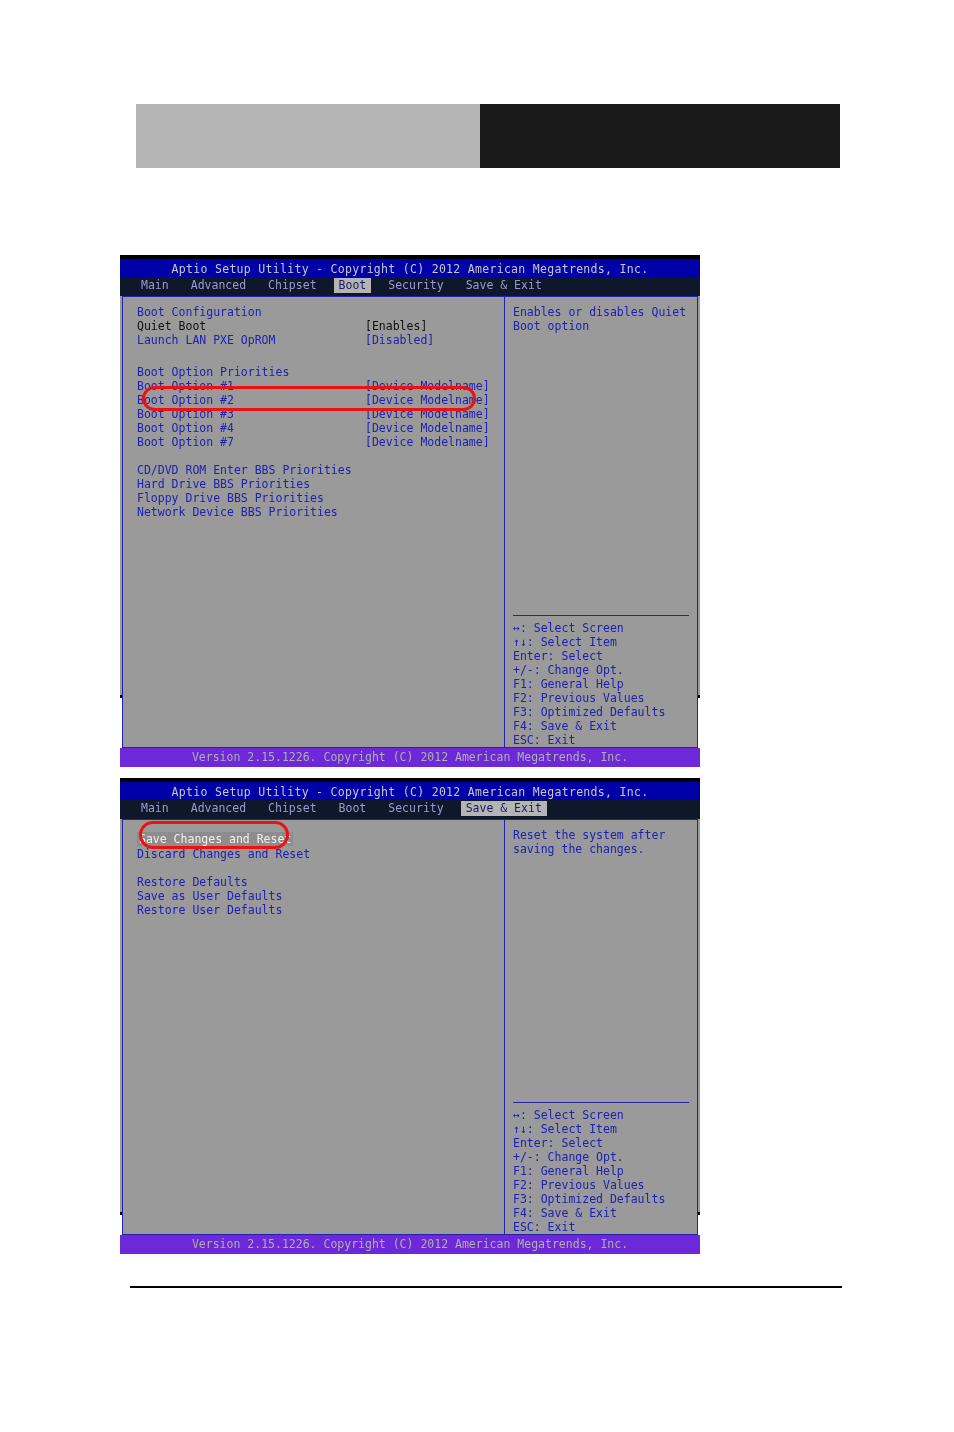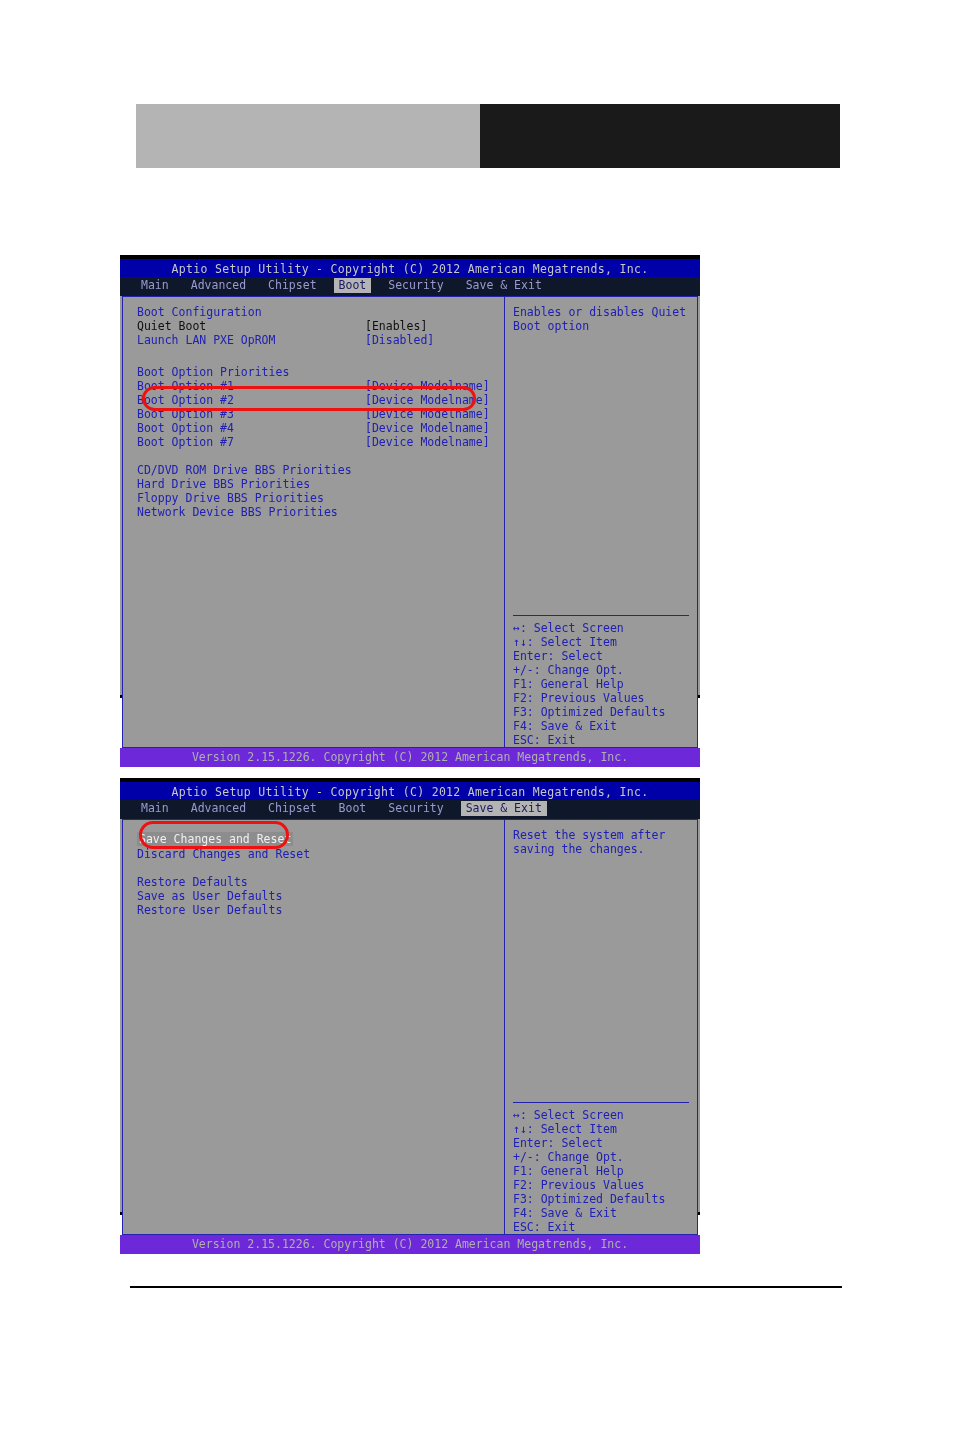--- a/index.html
+++ b/index.html
@@ -250,21 +250,21 @@
         <span class="label">Boot Option #4</span>
         <span class="value">[Device Modelname]</span>
       </div>
       <div class="row">
         <span class="label">Boot Option #7</span>
         <span class="value">[Device Modelname]</span>
       </div>
 
       <div class="spacer-14"></div>
 
-      <div class="item">CD/DVD ROM Drive BBS Priorities</div>
+      <div class="item">CD/DVD ROM Enter BBS Priorities</div>
       <div class="item">Hard Drive BBS Priorities</div>
       <div class="item">Floppy Drive BBS Priorities</div>
       <div class="item">Network Device BBS Priorities</div>
 
     </div>
 
     <div class="pane-right">
       <div class="help-text">Enables or disables Quiet Boot option</div>
       <div class="help-spacer"></div>
       <div class="help-rule"></div>

